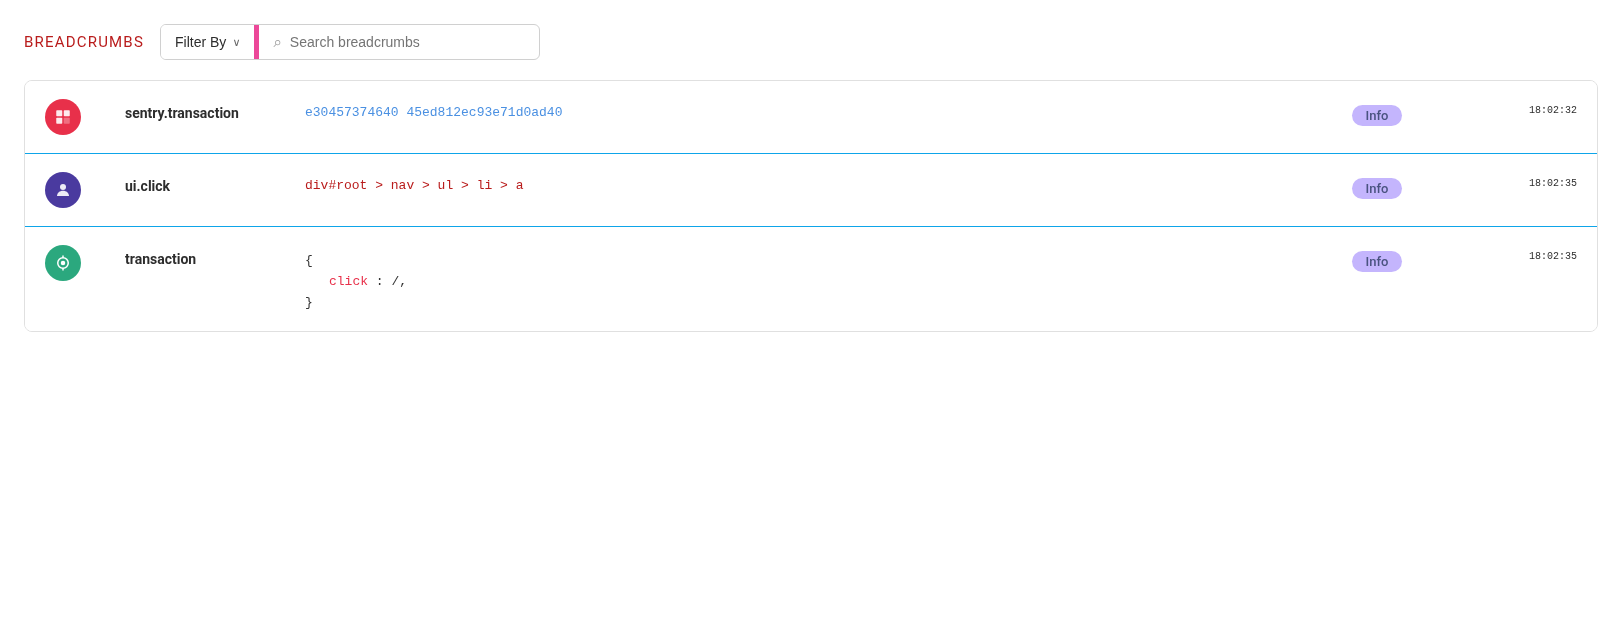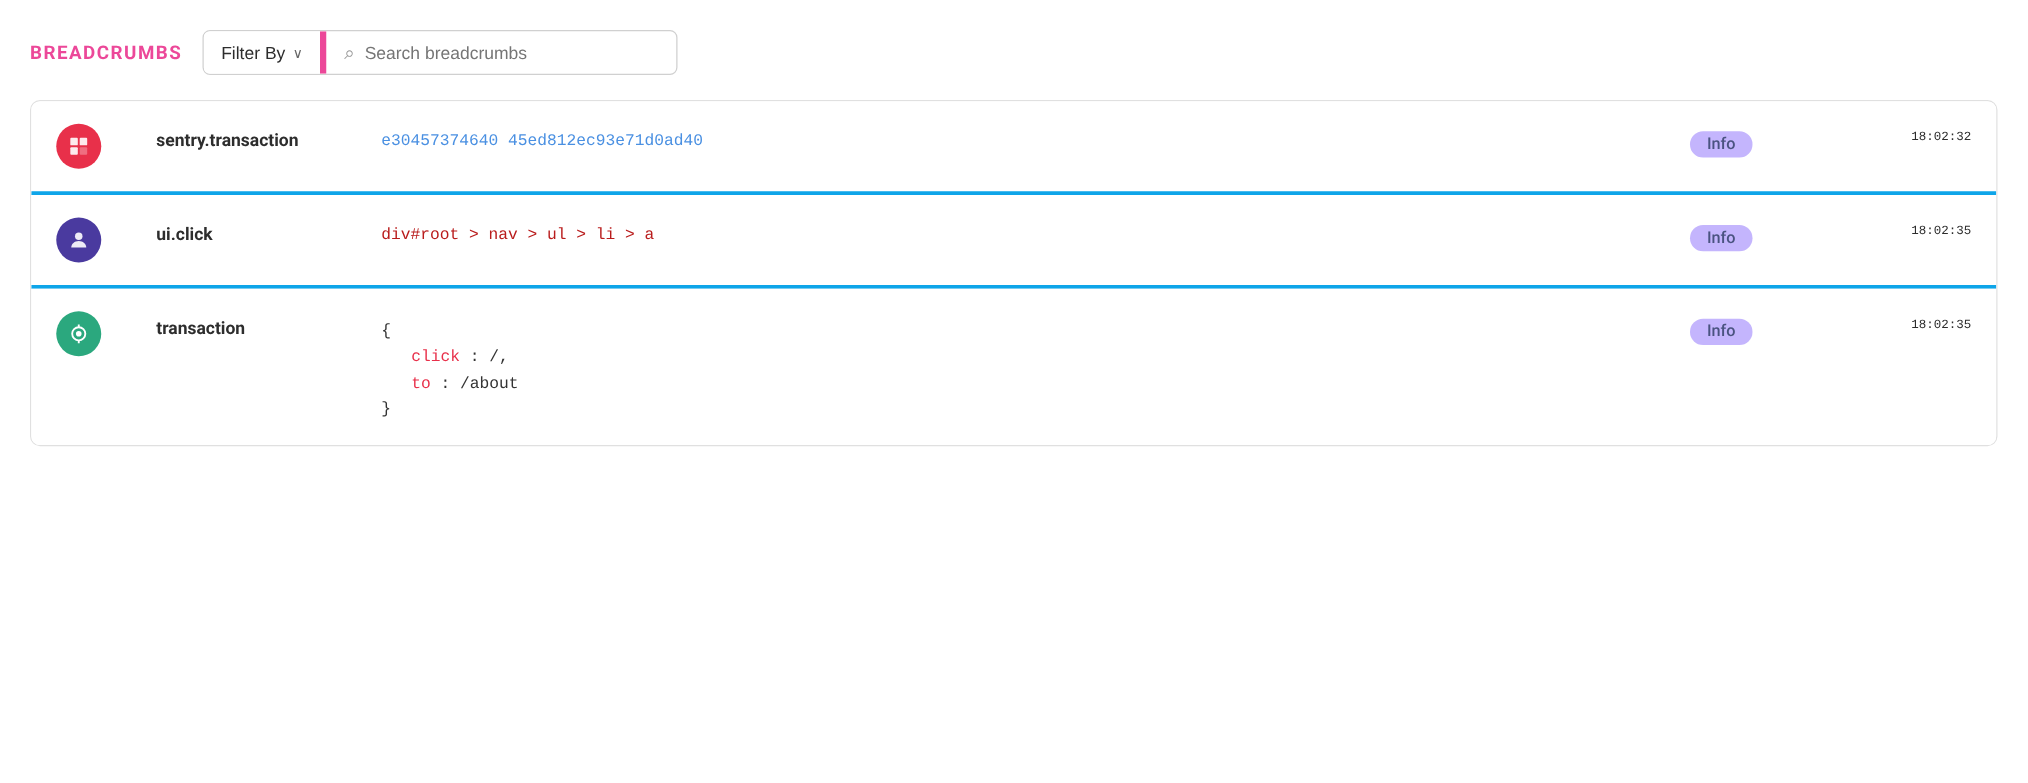--- a/index.html
+++ b/index.html
@@ -12,23 +12,23 @@
 
     .header {
       display: flex;
       align-items: center;
       gap: 16px;
       margin-bottom: 20px;
     }
 
     .breadcrumbs-title {
       font-size: 15px;
-      font-weight: 700;
+      font-weight: 400;
       letter-spacing: 0.08em;
-      color: #ec4899;
+      color: #b91c1c;
       text-transform: uppercase;
     }
 
     .filter-bar {
       display: flex;
       align-items: center;
       border: 1px solid #d0d0d0;
       border-radius: 6px;
       overflow: hidden;
       height: 36px;
@@ -105,21 +105,21 @@
       display: flex;
       align-items: center;
       justify-content: flex-end;
       gap: 6px;
     }
 
     .table-row {
       display: grid;
       grid-template-columns: 80px 180px 1fr 120px 140px;
       padding: 18px 20px;
-      border-bottom: 3px solid #0ea5e9;
+      border-bottom: 1px solid #0ea5e9;
       align-items: flex-start;
       background: #fff;
     }
 
     .table-row:last-child {
       border-bottom: none;
     }
 
     .type-icon {
       width: 36px;
@@ -259,23 +259,20 @@
           <line x1="12" y1="19" x2="12" y2="22" stroke="white" stroke-width="2"></line>
         </svg>
       </div>
     </div>
     <div class="category-cell">transaction</div>
     <div class="description-cell code-block">
       <div>{</div>
       <div style="padding-left:24px;">
         <span class="code-keyword">click</span><span> :  /,</span>
       </div>
-      <div style="padding-left:24px;">
-        <span class="code-keyword">to</span><span> :   /about</span>
-      </div>
       <div>}</div>
     </div>
     <div class="level-cell">
       <span class="level-badge">Info</span>
     </div>
     <div class="time-cell">18:02:35</div>
   </div>
 </div>
 
 </body></html>

